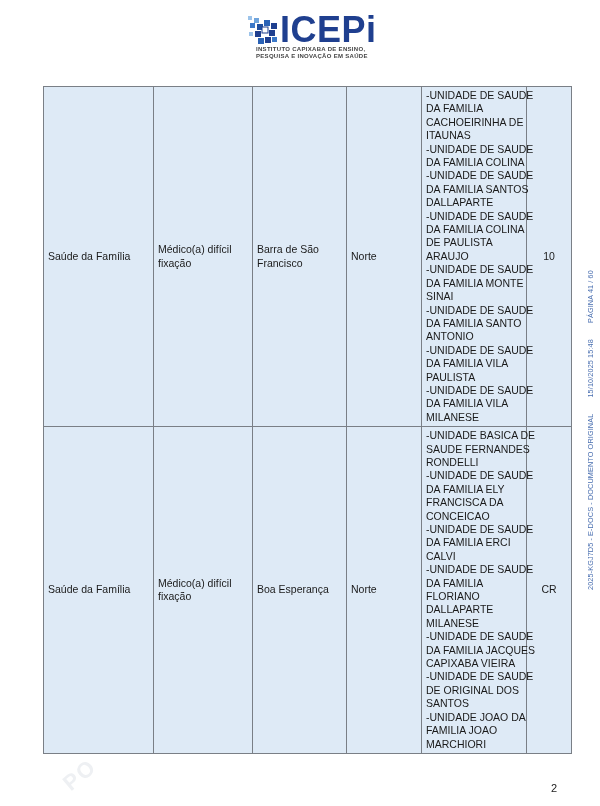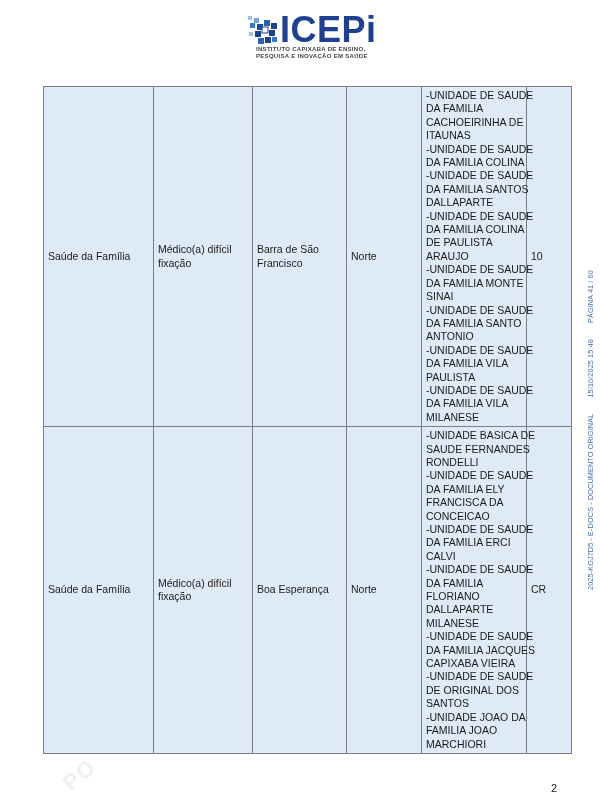--- a/index.html
+++ b/index.html
@@ -11,21 +11,21 @@
   .logo-mark { position: absolute; left: 0; top: 2px; width: 36px; height: 34px; }
   .logo-word { position: absolute; left: 34px; top: 2px; font-size: 36px; font-weight: bold; color: #1f3f8f; letter-spacing: 0.5px; line-height: 32px; }
   .logo-sub { position: absolute; left: 10px; top: 34px; font-size: 6px; line-height: 7px; color: #444; letter-spacing: 0.3px; white-space: nowrap; font-weight: bold; }
   table.doc {
     position: absolute; left: 43px; top: 86px; width: 528px; border-collapse: collapse;
     table-layout: fixed; background: #deeaf6; font-size: 10.5px; line-height: 13.4px;
   }
   table.doc td { border: 1.2px solid #7a7f86; padding: 2px 4px; vertical-align: middle; }
   td.units { vertical-align: top; padding: 1px 4px; }
   td.units div { white-space: nowrap; }
-  td.count { text-align: left; }
+  td.count { text-align: center; }
   .side-text {
     position: absolute; left: 586px; top: 590px; transform: rotate(-90deg); transform-origin: left top;
     font-size: 7.3px; color: #4a6fb0; white-space: nowrap; letter-spacing: 0.1px;
   }
   .side-text span { margin-right: 14px; }
   .page-num { position: absolute; left: 551px; top: 782px; font-size: 11px; color: #222; }
   .watermark {
     position: absolute; left: 62px; top: 762px; font-size: 22px; color: #eef0f3; transform: rotate(-40deg);
     font-weight: bold; letter-spacing: 2px;
   }

